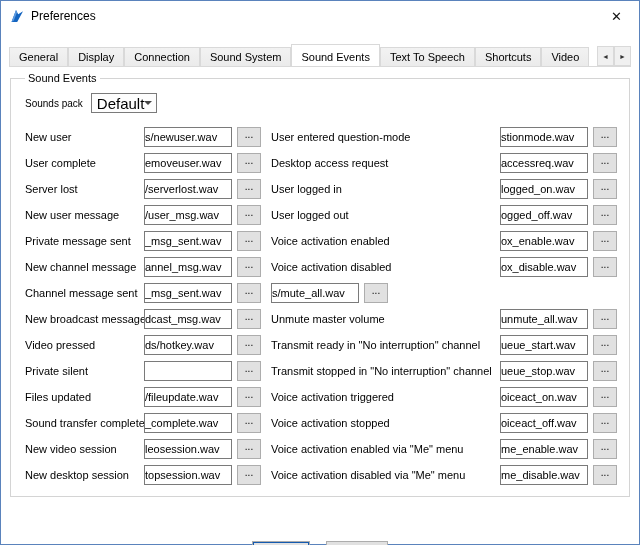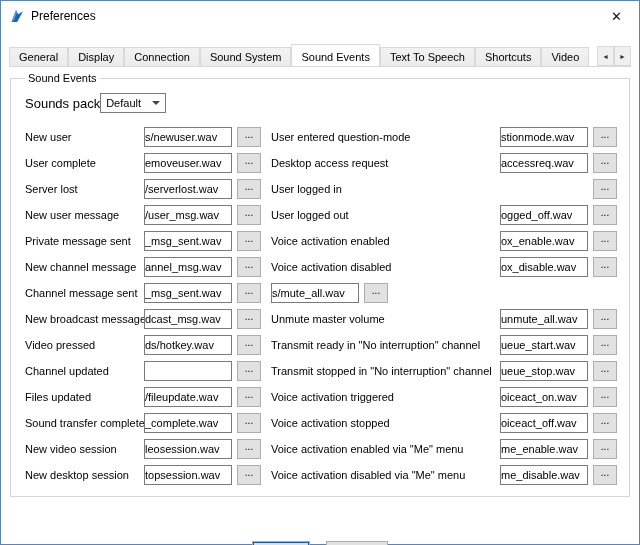--- a/index.html
+++ b/index.html
@@ -76,27 +76,27 @@
   
   .content { flex: 1; display: flex; flex-direction: column; padding: 5px 9px 0 9px; }
   .groupbox {
     flex: 1;
     border: 1px solid #d4d4d4;
     padding: 2px 12px 8px 12px;
   }
   .groupbox legend { font-size: 11px; padding: 0 3px; margin-left: 2px; color: #000; }
 
   .pack-row { display: flex; align-items: center; margin: 7px 0 11px 2px; }
-  .pack-label { font-size: 13px; margin-right: 0; }
+  .pack-label { font-size: 10px; margin-right: 8px; }
   .combo {
     width: 66px; height: 20px;
     border: 1px solid #7a7a7a;
     background: #fdfdfd;
     display: flex; align-items: center;
-    font-size: 11px; padding-left: 5px;
+    font-size: 15px; padding-left: 5px;
     cursor: pointer;
   }
   .combo-arrow {
     margin-left: auto; margin-right: 5px;
     width: 0; height: 0;
     border-left: 4px solid transparent;
     border-right: 4px solid transparent;
     border-top: 4px solid #444;
   }
 
@@ -229,21 +229,21 @@
               <span class="ev-label">New broadcast message</span>
               <input type="text" class="ev-input" value="dcast_msg.wav" style="">
               <button class="browse-btn">...</button>
             </div>
             <div class="ev-row">
               <span class="ev-label">Video pressed</span>
               <input type="text" class="ev-input" value="ds/hotkey.wav" style="">
               <button class="browse-btn">...</button>
             </div>
             <div class="ev-row">
-              <span class="ev-label">Channel updated</span>
+              <span class="ev-label">Private silent</span>
               <input type="text" class="ev-input" style="">
               <button class="browse-btn">...</button>
             </div>
             <div class="ev-row">
               <span class="ev-label">Files updated</span>
               <input type="text" class="ev-input" value="/fileupdate.wav" style="">
               <button class="browse-btn">...</button>
             </div>
             <div class="ev-row">
               <span class="ev-label">Sound transfer complete</span>
@@ -267,20 +267,21 @@
               <input type="text" class="ev-input" value="stionmode.wav" style="">
               <button class="browse-btn">...</button>
             </div>
             <div class="ev-row">
               <span class="ev-label">Desktop access request</span>
               <input type="text" class="ev-input" value="accessreq.wav" style="">
               <button class="browse-btn">...</button>
             </div>
             <div class="ev-row">
               <span class="ev-label">User logged in</span>
+              <input type="text" class="ev-input" value="logged_on.wav" style="">
               <button class="browse-btn">...</button>
             </div>
             <div class="ev-row">
               <span class="ev-label">User logged out</span>
               <input type="text" class="ev-input" value="ogged_off.wav" style="">
               <button class="browse-btn">...</button>
             </div>
             <div class="ev-row">
               <span class="ev-label">Voice activation enabled</span>
               <input type="text" class="ev-input" value="ox_enable.wav" style="">

